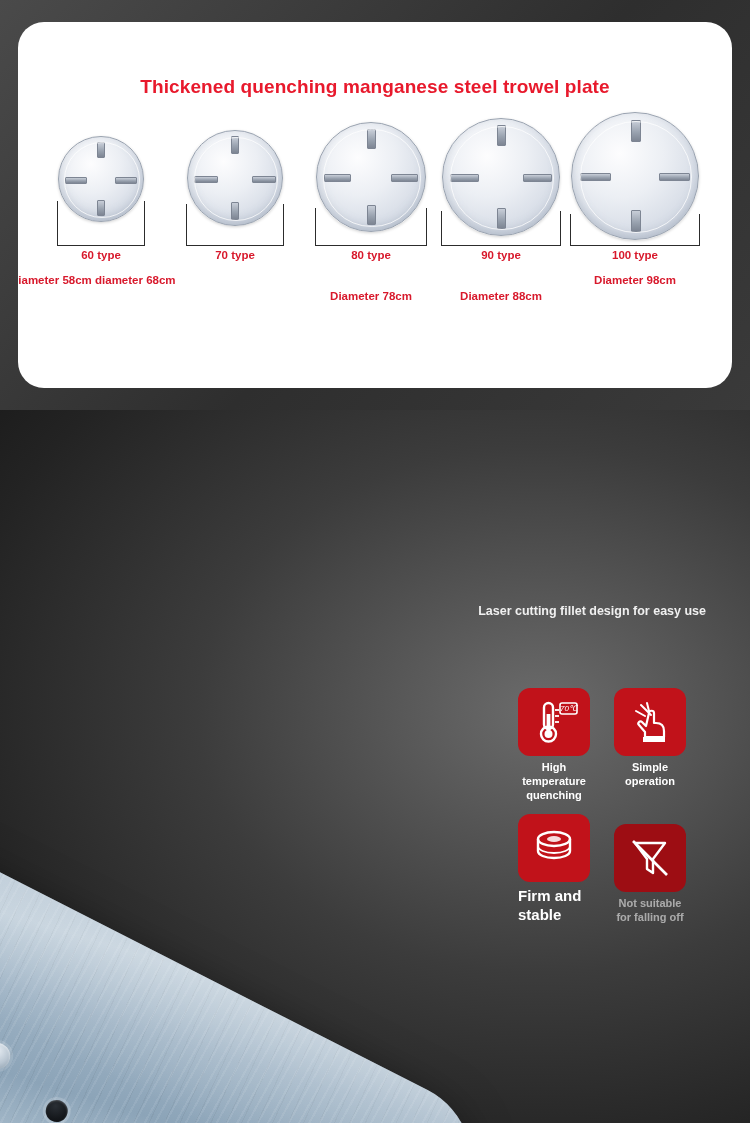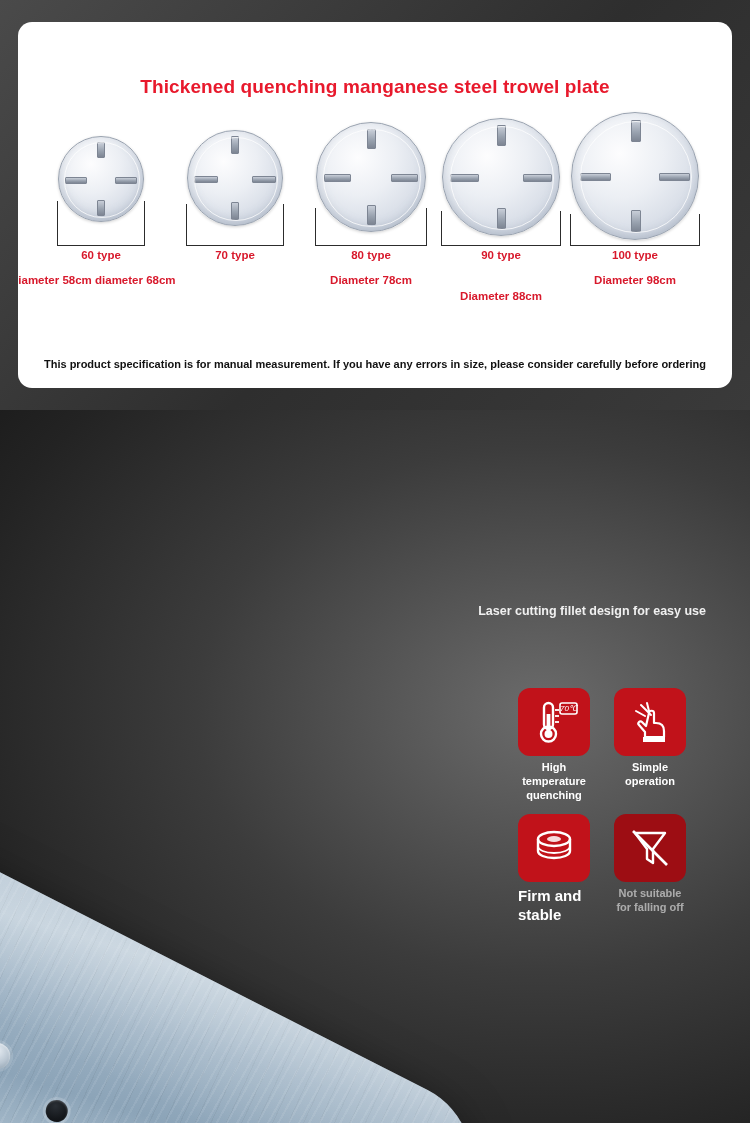--- a/index.html
+++ b/index.html
@@ -15,21 +15,21 @@
   
   .top-section {
     width: 750px;
     height: 410px;
     background: linear-gradient(135deg, #4a4a4a 0%, #2e2e2e 55%, #3a3a3a 100%);
     position: relative;
     padding: 22px 18px;
   }
   .spec-card {
     background: #ffffff;
-    border-radius: 14px;
+    border-radius: 26px;
     width: 714px;
     height: 366px;
     position: relative;
     padding: 18px 0 0 0;
     overflow: hidden;
   }
   .spec-title {
     text-align: center;
     color: #e8192c;
     font-size: 19px;
@@ -219,21 +219,21 @@
     color: #ffffff;
     line-height: 1.25;
   }
   .feature-caption.big {
     font-size: 15px;
     text-align: left;
   }
   .feature-caption.fadeout {
     color: rgba(255,255,255,.55);
   }
-  .row2 { margin-top: 12px; }
+  .row2 { margin-top: 12px; align-items: flex-end; }
 </style>
 </head>
 <body>
 
 <div class="top-section">
   <div class="spec-card">
 
     <div class="spec-title">Thickened quenching manganese steel trowel plate</div>
 
     <div class="plates-row">
@@ -270,21 +270,21 @@
         <div class="plate-stand">
           <div class="disc" style="width:110px;height:110px;top:6px;">
             <div class="blade" style="left:7px;  top:51px; width:27px;height:8px;"></div>
             <div class="blade" style="right:7px; top:51px; width:27px;height:8px;"></div>
             <div class="blade" style="left:50px; top:6px;  width:9px; height:20px;"></div>
             <div class="blade" style="left:50px; bottom:6px;width:9px; height:20px;"></div>
           </div>
           <div class="legs" style="width:112px;height:38px;"></div>
         </div>
         <div class="plate-label">80 type</div>
-        <div class="plate-sub" style="margin-top:12px;">Diameter 78cm</div>
+        <div class="plate-sub" style="margin-top:28px;">Diameter 78cm</div>
       </div>
 
       <div class="plate-unit" style="left:418px; top:0;">
         <div class="plate-stand">
           <div class="disc" style="width:118px;height:118px;top:2px;">
             <div class="blade" style="left:7px;  top:55px; width:29px;height:8px;"></div>
             <div class="blade" style="right:7px; top:55px; width:29px;height:8px;"></div>
             <div class="blade" style="left:54px; top:6px;  width:9px; height:21px;"></div>
             <div class="blade" style="left:54px; bottom:6px;width:9px; height:21px;"></div>
           </div>
@@ -303,21 +303,20 @@
             <div class="blade" style="left:59px; bottom:7px;width:10px;height:22px;"></div>
           </div>
           <div class="legs" style="width:130px;height:32px;"></div>
         </div>
         <div class="plate-label">100 type</div>
         <div class="plate-sub" style="">Diameter 98cm</div>
       </div>
 
     </div>
 
-    <div class="spec-note">This product specification is for manual measurement. If you have any errors in size, please consider carefully before ordering</div>
   </div>
 </div>
 
 <div class="bottom-section">
 
   <div class="trowel">
 
     <div class="bolt" style="left:208px; top:152px;"></div>
     <div class="rivet" style="left:288px; top:176px;"></div>
   </div>

